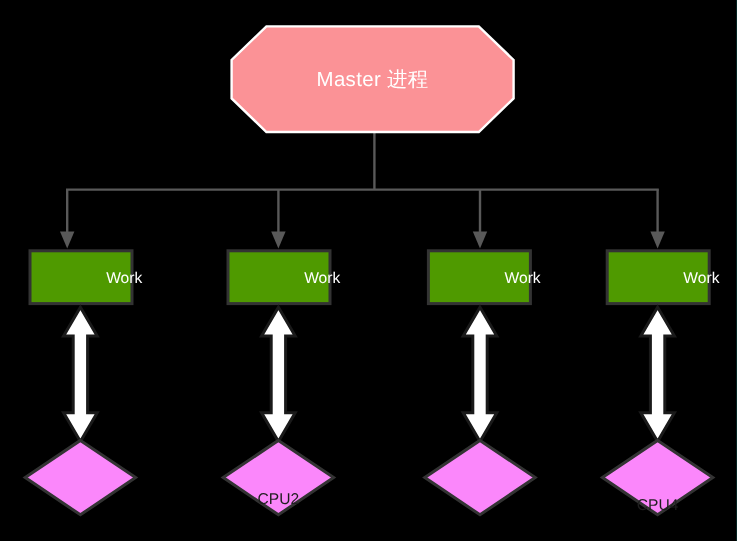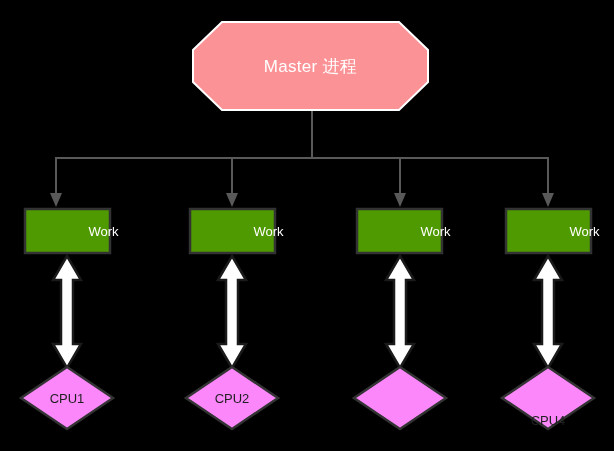--- a/index.html
+++ b/index.html
@@ -95,17 +95,16 @@
     <polygon points="548,367 594,398 548,429 502,398" fill="#FB87FB" stroke="#333333" stroke-width="2.5"></polygon>
   </svg>
 
   <div class="node-label master-label" style="left:193px; top:22px; width:235px; height:88px;">Master 进程</div>
 
   <div class="node-label work-label" style="left:25px; top:209px; width:85px; height:44px;">Work</div>
   <div class="node-label work-label" style="left:190px; top:209px; width:85px; height:44px;">Work</div>
   <div class="node-label work-label" style="left:357px; top:209px; width:85px; height:44px;">Work</div>
   <div class="node-label work-label" style="left:506px; top:209px; width:85px; height:44px;">Work</div>
 
-  <div class="node-label cpu-label" style="left:21px; top:367px; width:92px; height:62px;">CPU1</div>
-  <div class="node-label cpu-label" style="left:186px; top:367px; width:92px; height:62px;text-align:right;">CPU2</div>
+  <div class="node-label cpu-label" style="left:186px; top:384px; width:92px; height:62px;text-align:right;">CPU2</div>
   <div class="node-label cpu-label" style="left:502px; top:389px; width:92px; height:62px;">CPU4</div>
 
 </div>
 
 </body></html>

